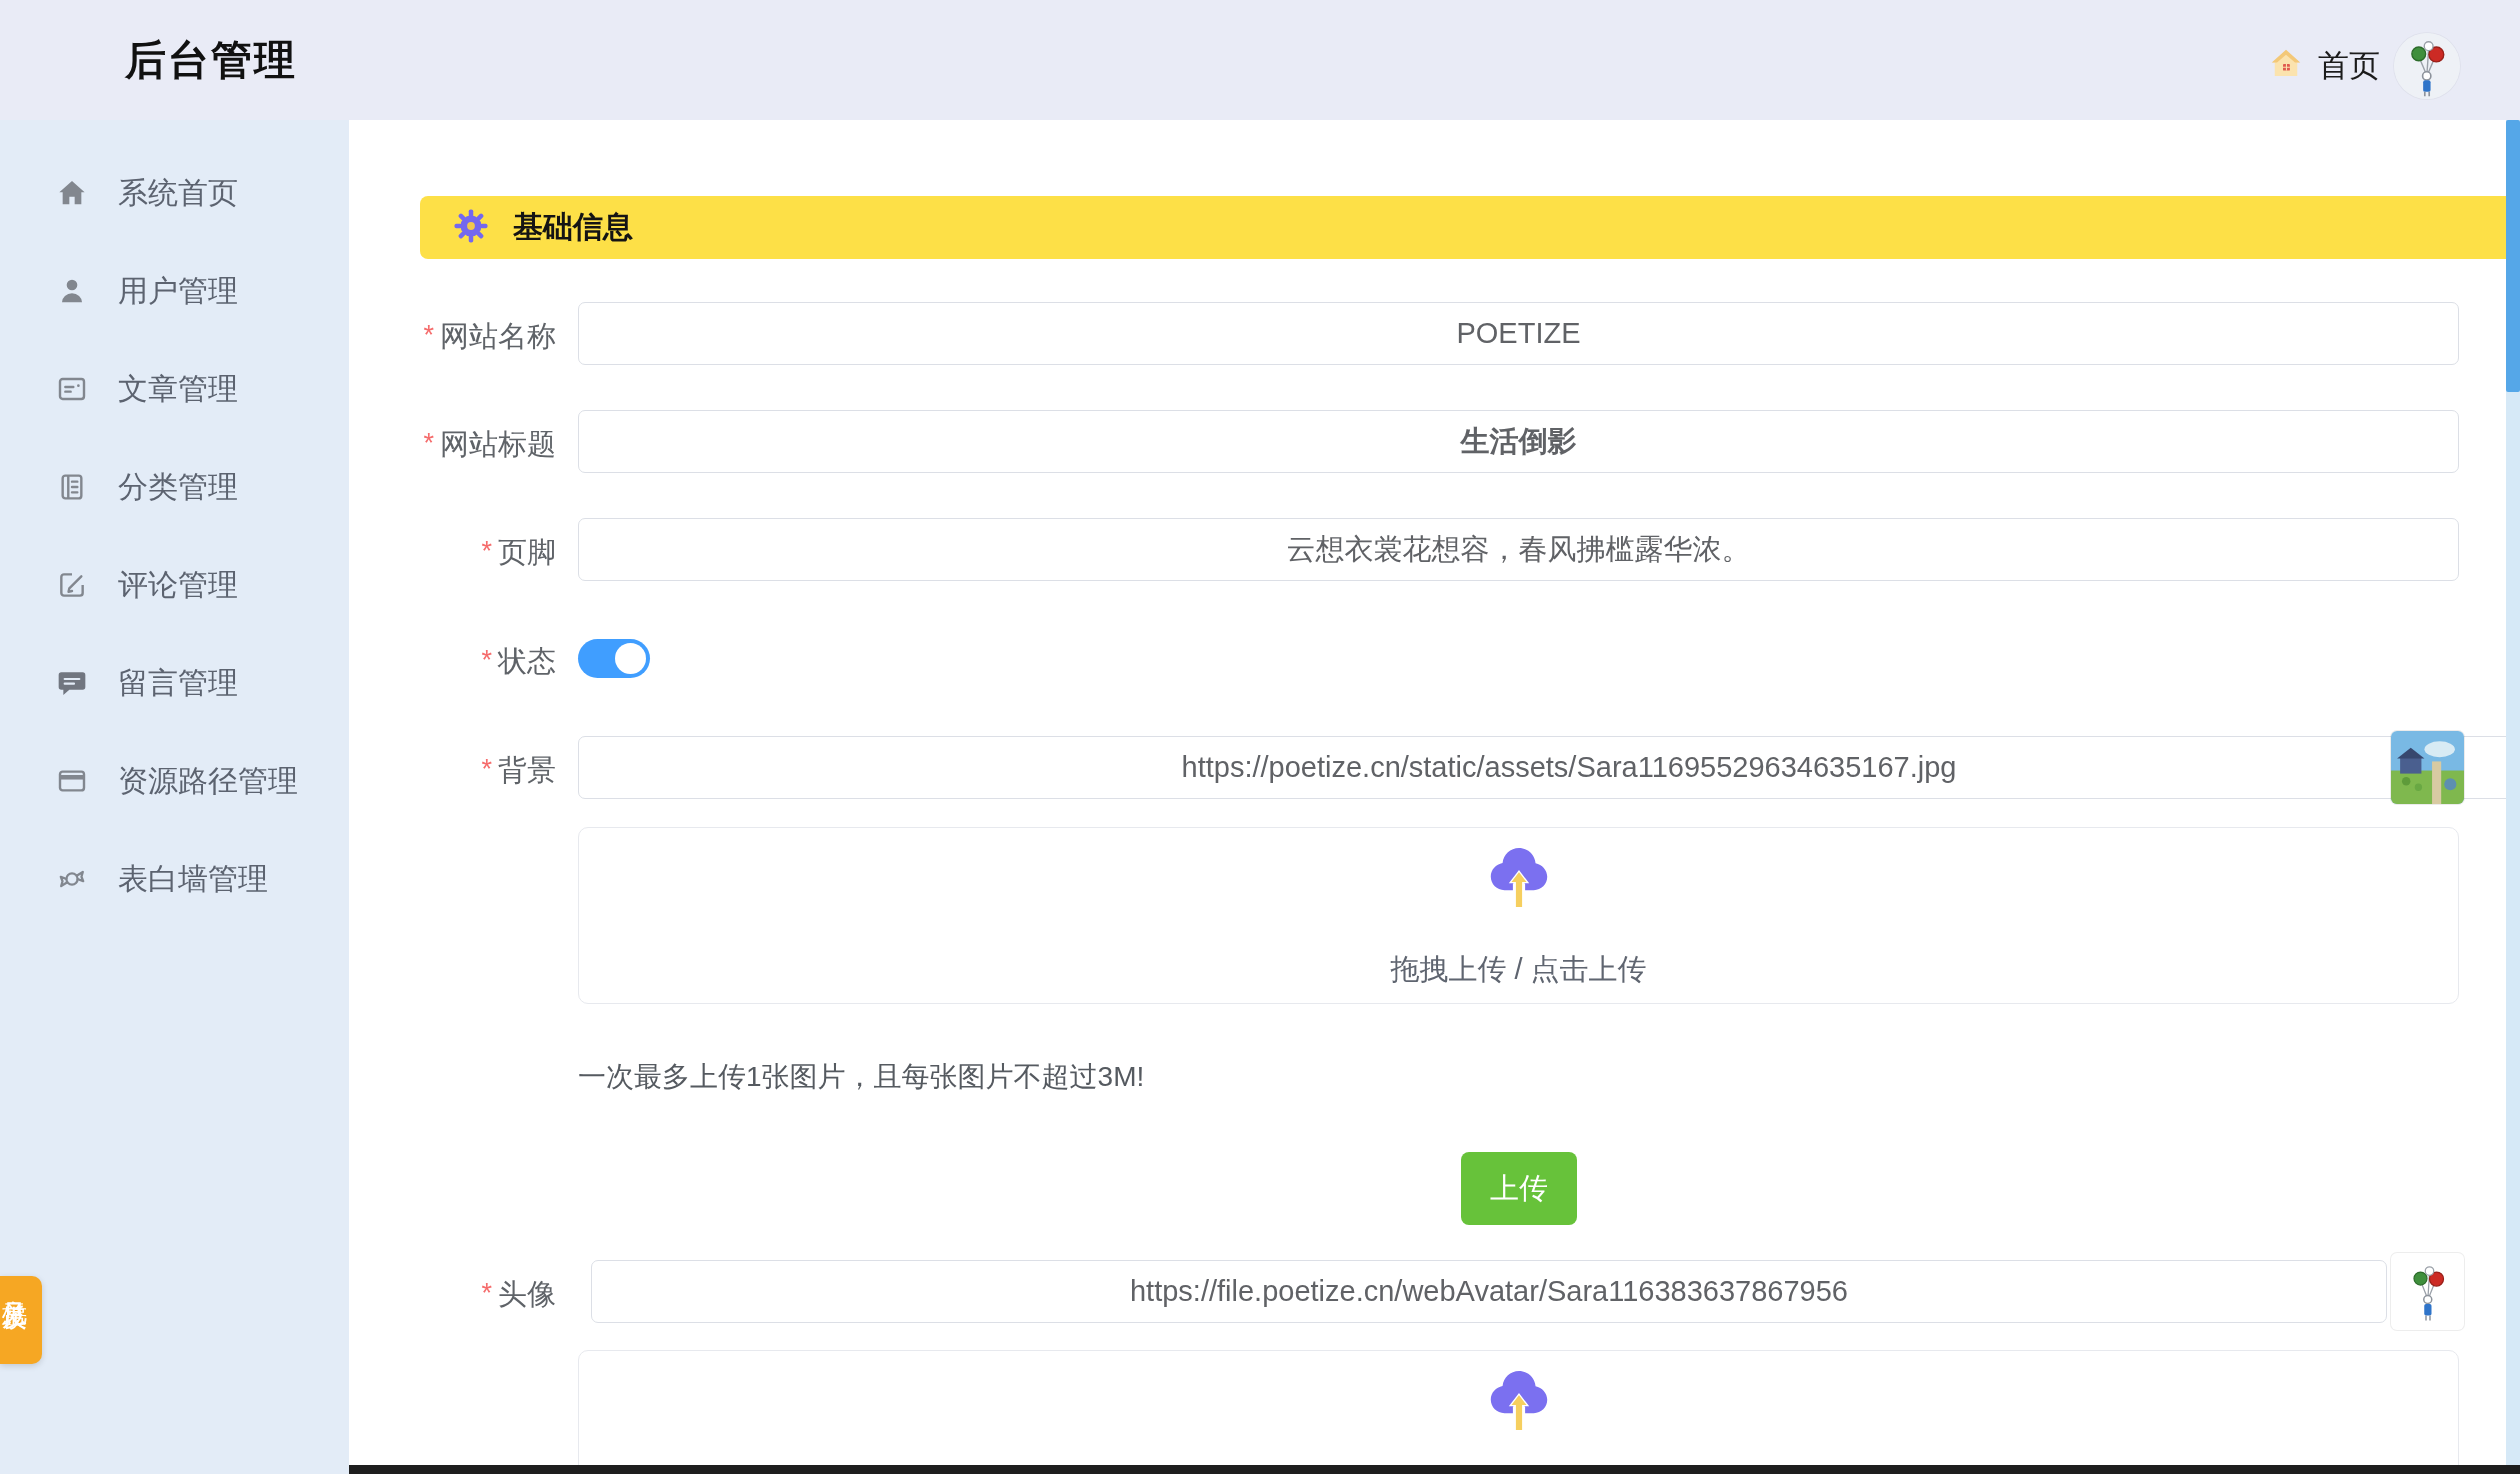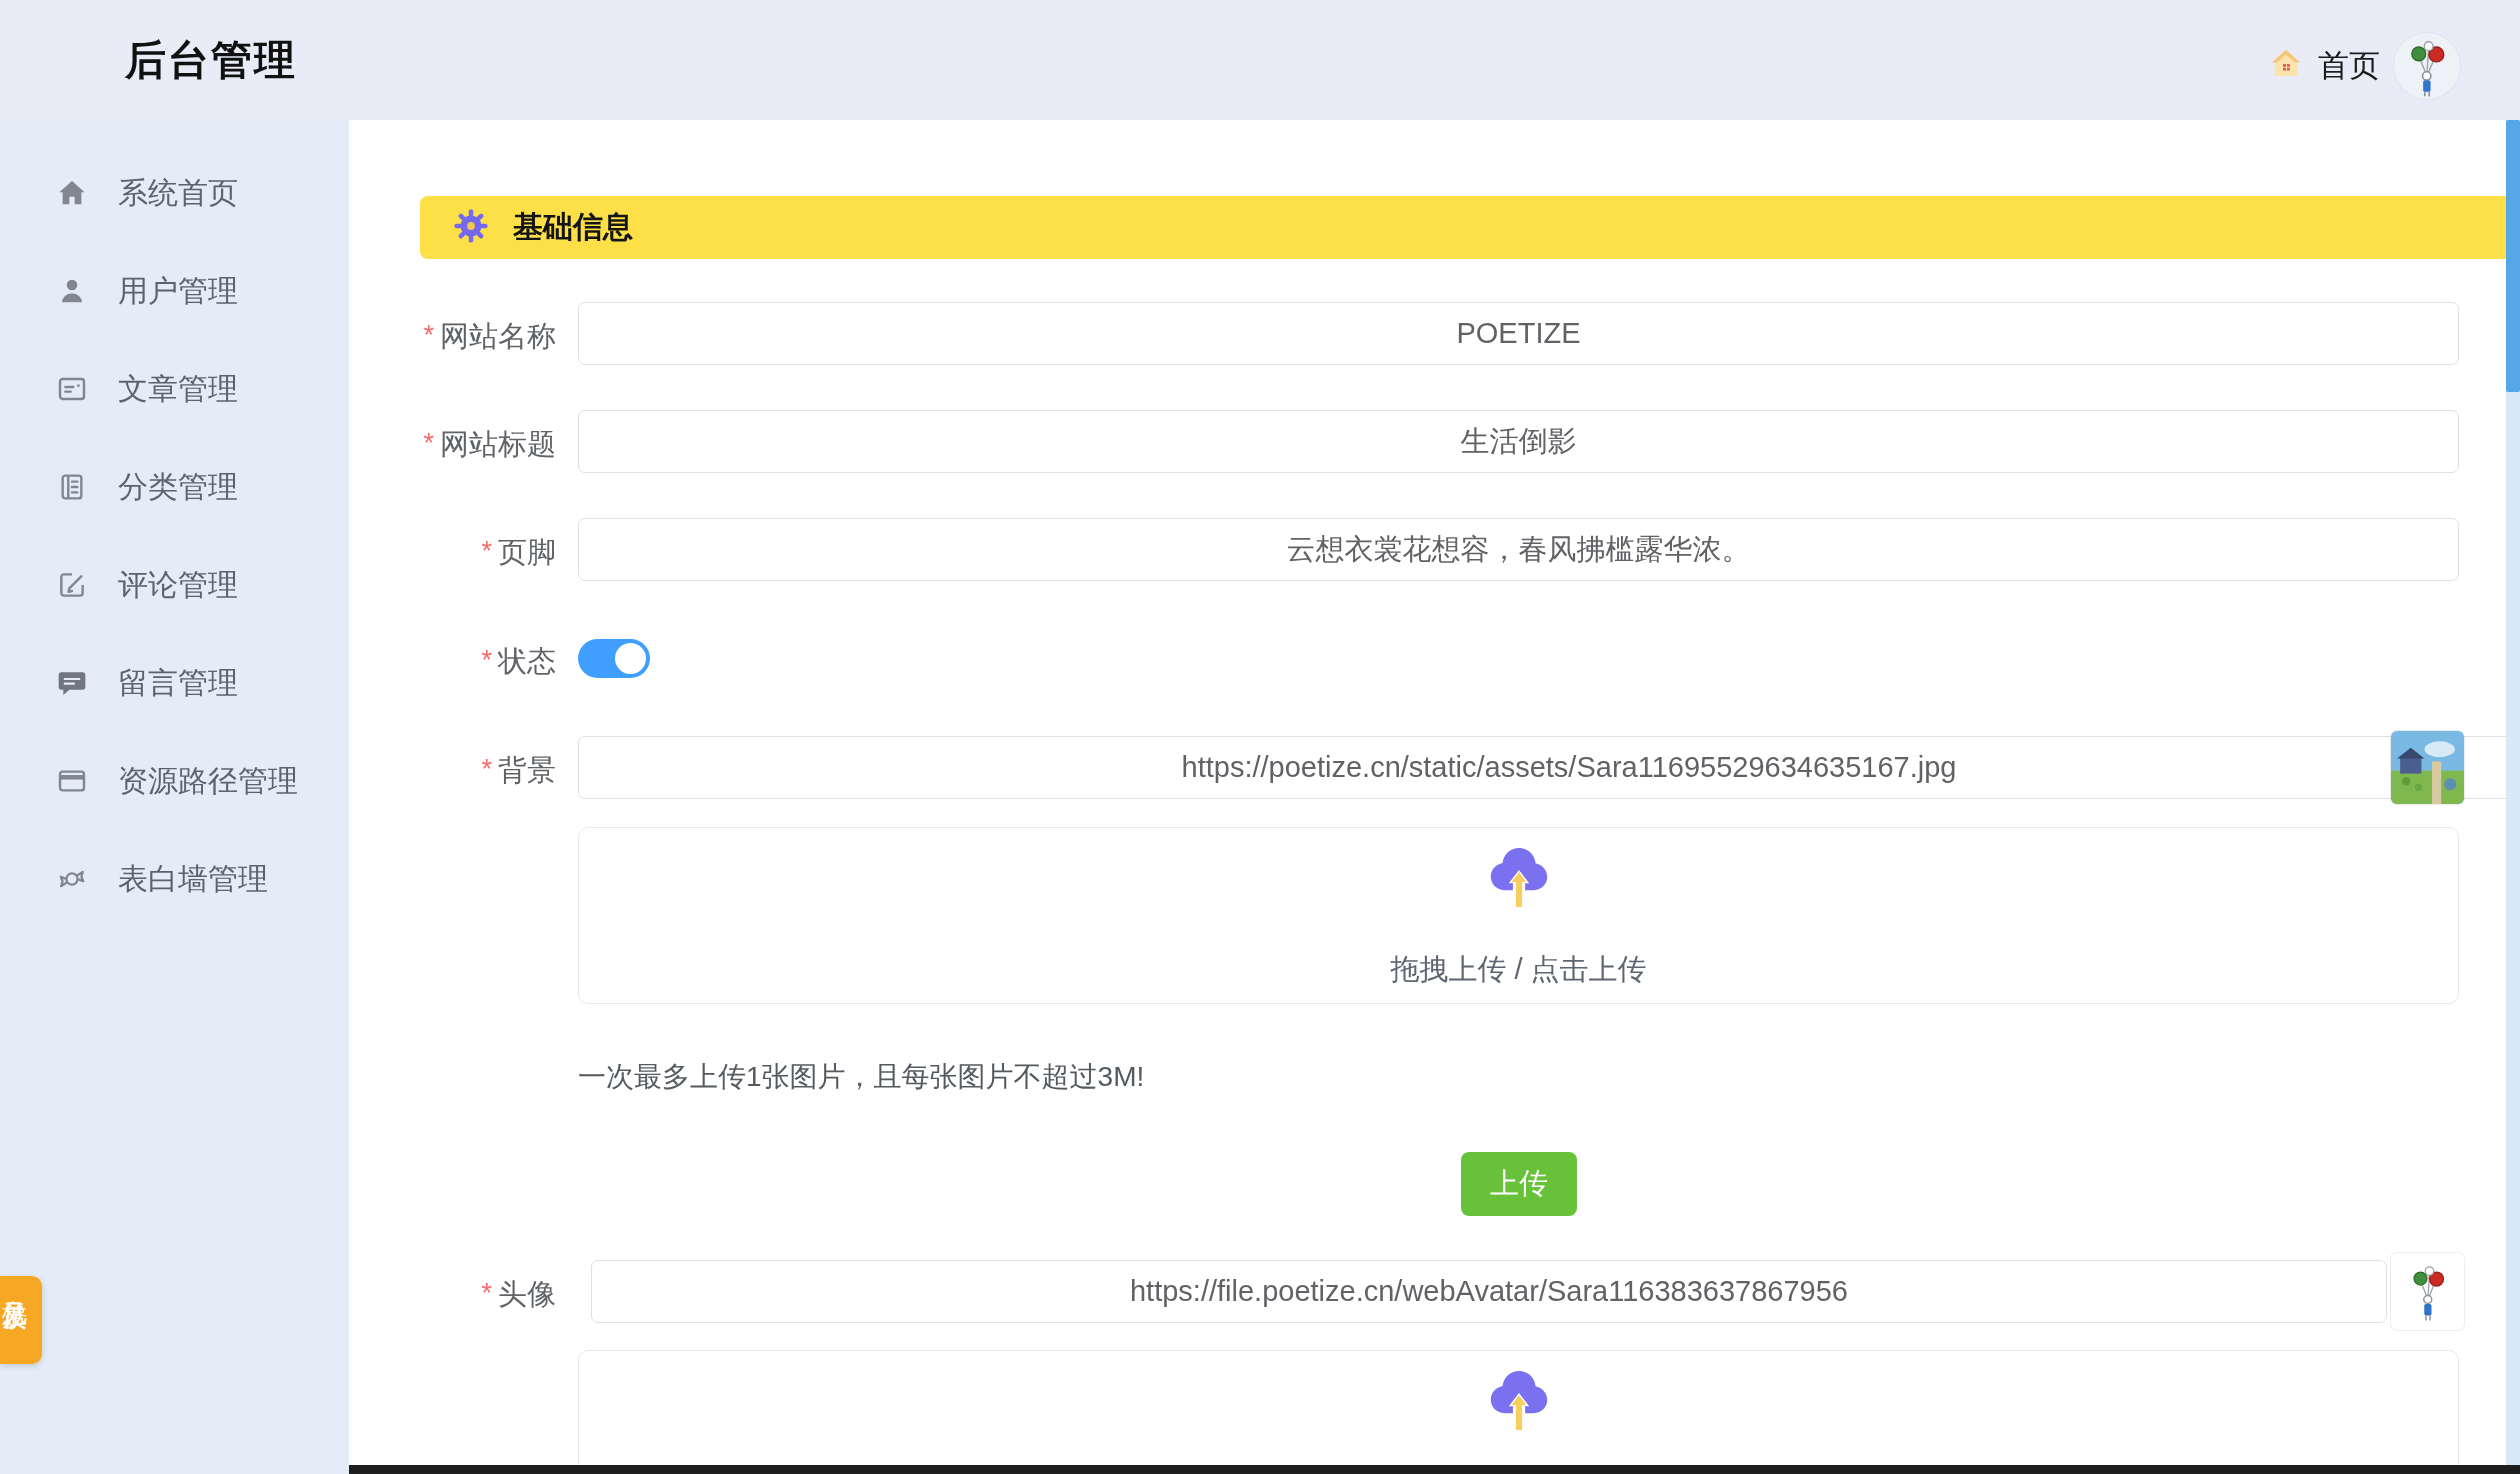--- a/index.html
+++ b/index.html
@@ -33,21 +33,21 @@
   .section-bar { position:absolute; left:71px; top:76px; width:2274px; height:63px; background:#fde047; border-radius:8px; display:flex; align-items:center; padding-left:33px; }
   .section-bar .title { margin-left:24px; font-size:30px; font-weight:bold; color:#141414; }
 
   .frow-label { position:absolute; width:180px; text-align:right; font-size:29px; color:#5f6368; }
   .frow-label .req { color:#f56c6c; font-size:27px; margin-right:6px; vertical-align:2px; }
   .tinput { position:absolute; height:63px; border:1px solid #dcdfe6; border-radius:7px; background:#fff; font-size:29px; color:#606266; padding:0 30px; outline:none; font-family:"Liberation Sans","DejaVu Sans",sans-serif;text-align:center; }
 
   .lbl-site-name { left:27px; top:197px; }
   .in-site-name  { left:229px; top:182px; width:1881px; }
   .lbl-site-title{ left:27px; top:305px; }
-  .in-site-title { left:229px; top:290px; width:1881px; }
+  .in-site-title { left:229px; top:290px; width:1881px;font-weight:bold; }
   .lbl-footer    { left:27px; top:413px; }
   .in-footer     { left:229px; top:398px; width:1881px; }
   .lbl-status    { left:27px; top:522px; }
   .lbl-bg        { left:27px; top:631px; }
   .in-bg         { left:229px; top:616px; width:1982px; }
   .lbl-avatar    { left:27px; top:1155px; }
   .in-avatar     { left:242px; top:1140px; width:1796px; }
 
   
   .toggle { position:absolute; left:229px; top:519px; width:72px; height:39px; background:#409EFF; border-radius:20px; cursor:pointer; }
@@ -59,21 +59,21 @@
   .thumb-avatar { left:2042px; top:1133px; height:77px; background:#fff; box-shadow:0 0 0 1px rgba(0,0,0,.07); display:flex; align-items:center; justify-content:center; }
 
   
   .dropzone { position:absolute; left:229px; width:1881px; background:#fff; border:1px solid #e7e9ee; border-radius:10px; text-align:center; cursor:pointer; }
   .dz-1 { top:707px; height:177px; }
   .dz-2 { top:1230px; height:220px; }
   .dropzone .cloud { margin-top:16px; }
   .dropzone .dz-text { margin-top:26px; font-size:29px; color:#5f6570; }
 
   .upload-tip { position:absolute; left:229px; top:938px; font-size:28px; color:#555a60; }
-  .upload-btn { position:absolute; left:1112px; top:1032px; width:116px; height:64px; background:#67c23a; border:none; border-radius:8px; color:#fff; font-size:29px; cursor:pointer; font-family:"Liberation Sans","DejaVu Sans",sans-serif; }
+  .upload-btn { position:absolute; left:1112px; top:1032px; width:116px; height:73px; background:#67c23a; border:none; border-radius:8px; color:#fff; font-size:29px; cursor:pointer; font-family:"Liberation Sans","DejaVu Sans",sans-serif; }
 
   
   .scrollbar { position:absolute; right:0; top:0; width:14px; height:1354px; background:#d6e9f7; }
   .scrollbar .sb-thumb { position:absolute; left:0; top:0; width:14px; height:272px; background:#55a7e8; border-radius:2px; }
 
   
   .bottom-strip { position:absolute; left:0; bottom:0; width:2171px; height:9px; background:#1e1e1e; }
 </style>
 </head>
 <body>

